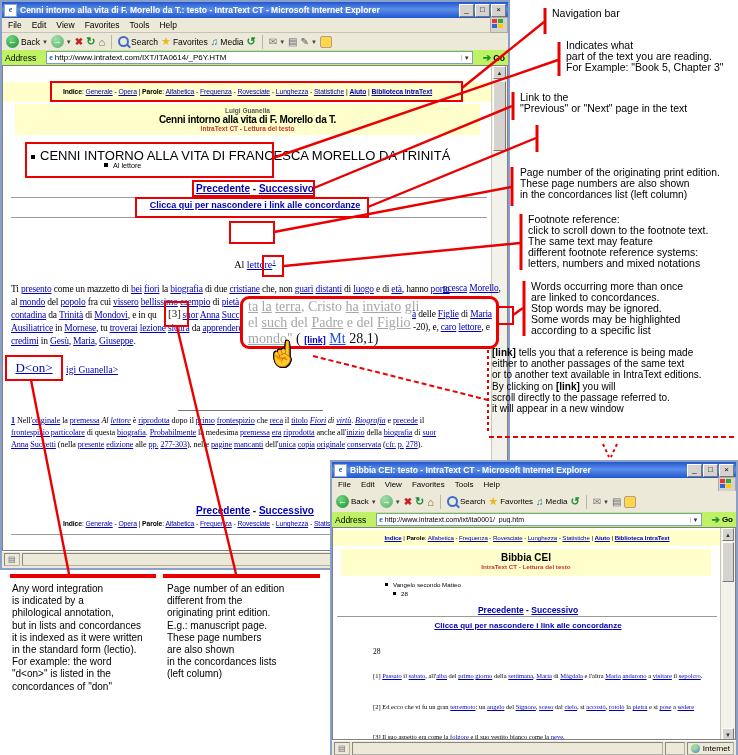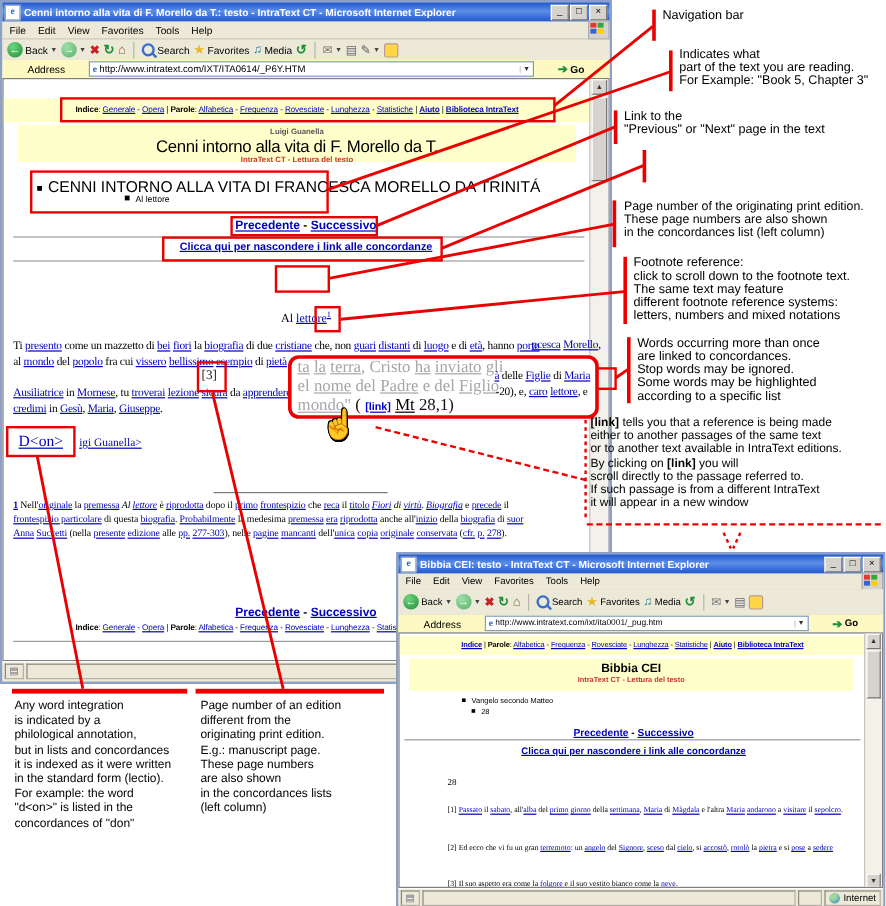--- a/index.html
+++ b/index.html
@@ -36,22 +36,22 @@
   .mag{width:7px;height:7px;border:2px solid #3b6ecc;border-radius:50%;position:relative;flex:none;}
   .mag::after{content:"";position:absolute;width:5px;height:2px;background:#3b6ecc;
     transform:rotate(45deg);left:6px;top:7px;}
   .star{color:#e8b820;font-size:11px;}
   .med{color:#1f7a8c;font-size:10px;}
   .env{color:#777;font-size:10px;}
   .prn{color:#667;font-size:10px;}
   .pen{color:#555;font-size:10px;}
   .msgr{width:10px;height:10px;background:#ffd744;border:1px solid #b99;border-radius:2px;flex:none;}
   .vsep{width:1px;height:14px;background:#b8b4a8;margin:0 3px;flex:none;}
-  .abar{position:absolute;left:0;right:0;background:#fef9c3;border-bottom:1px solid #aca899;
-    display:flex;align-items:center;font-size:8.5px;gap:20px;padding:0 21px;}
+  .abar{position:absolute;left:0;right:0;background:#bef264;border-bottom:1px solid #aca899;
+    display:flex;align-items:center;font-size:8.5px;gap:10px;padding:0 3px;}
   .afield{flex:1;background:#fff;border:1px solid #7f9db9;height:11px;display:flex;align-items:center;
     font-size:8px;padding:0 2px;gap:2px;overflow:hidden;}
   .aico{color:#1b5dd7;font:bold 8px "Liberation Serif",serif;}
   .aurl{white-space:nowrap;overflow:hidden;flex:1;}
   .adrop{font-size:6px;color:#333;border-left:1px solid #ccc;padding-left:2px;}
   .gobtn{display:flex;align-items:center;gap:2px;font-size:8.5px;font-weight:bold;flex:none;}
   .goarrow{color:#1d8f35;font-weight:bold;font-size:10px;}
   .content{position:absolute;left:0;right:0;background:#fff;border:1px solid #808080;box-sizing:border-box;overflow:hidden;}
   .sbar{position:absolute;left:0;right:0;background:#ece9d8;border-top:1px solid #fff;display:flex;
     align-items:center;font-size:8px;gap:2px;padding:0 2px;}
@@ -68,21 +68,21 @@
   .ybar{background:#ffffcc;}
   .navline{font-size:6.8px;letter-spacing:-0.1px;text-align:center;white-space:nowrap;}
   .hr{position:absolute;height:1px;background:#9a9a9a;}
   .lk{color:#0000bb;text-decoration:underline;cursor:pointer;}
   .bd{font-weight:bold;}
   .it{font-style:italic;}
   .gr{color:#a6a6a6;}
   .gru{color:#a6a6a6;text-decoration:underline;}
   .blk{color:#111;}
   .linkref{color:#0000cc;font-weight:bold;text-decoration:underline;font:bold 9px "Liberation Sans",sans-serif;}
-  .lkm{color:#000000;text-decoration:underline;}
+  .lkm{color:#1d4ed8;text-decoration:underline;}
   .serif{font-family:"Liberation Serif",serif;}
   .pline{position:absolute;font:9.5px "Liberation Serif",serif;letter-spacing:-0.2px;white-space:nowrap;}
   .fline{position:absolute;font:8.2px "Liberation Serif",serif;letter-spacing:-0.1px;white-space:nowrap;}
   .ctr{text-align:center;width:100%;}
   .crumbsq{display:inline-block;width:4px;height:4px;background:#000;margin-right:5px;vertical-align:1px;}
   .sp3{display:inline-block;width:26px;}
   
   .rb{position:absolute;border:2px solid #ea0000;z-index:41;box-sizing:border-box;}
   .magbox{position:absolute;border:3px solid #ea0000;border-radius:9px;background:#fff;z-index:42;box-sizing:border-box;overflow:hidden;}
   .magline{position:absolute;font:14px "Liberation Serif",serif;white-space:nowrap;}
@@ -193,38 +193,41 @@
           <span>Go</span>
         </span>
     </div>
 
     <div class="content" style="top:63px;height:486px;">
       <div class="abs ybar" style="left:0;right:15px;top:16px;height: 20px;">
         <div class="navline" style="line-height:20px;"><span class="bd">Indice</span><span>: </span><span class="lk">Generale</span><span> - </span><span class="lk">Opera</span><span> | </span><span class="bd">Parole</span><span>: </span><span class="lk">Alfabetica</span><span> - </span><span class="lk">Frequenza</span><span> - </span><span class="lk">Rovesciate</span><span> - </span><span class="lk">Lunghezza</span><span> - </span><span class="lk">Statistiche</span><span> | </span><span class="lk bd">Aiuto</span><span> | </span><span class="lk bd">Biblioteca IntraText</span></div>
       </div>
       <div class="abs ybar" style="left:12px;right:27px;top:38px;height:31px;text-align:center;">
         <div style="font-size:6.5px;font-weight:bold;color:#555;margin-top:3px;">Luigi Guanella</div>
-        <div style="font-size:14px;font-weight:normal;letter-spacing:-0.3px;">Cenni intorno alla vita di F. Morello da T.</div>
+        <div style="font-size:10px;font-weight:bold;letter-spacing:-0.3px;">Cenni intorno alla vita di F. Morello da T.</div>
         <div style="font-size:6.5px;font-weight:bold;color:#cc3333;">IntraText CT - Lettura del testo</div>
       </div>
       <div class="abs" style="left:28px;top:82px;font-size:13px;white-space:nowrap;">
         <span class="crumbsq"></span><span>CENNI INTORNO ALLA VITA DI FRANCESCA MORELLO DA TRINITÁ</span>
       </div>
       <div class="abs" style="left:101px;top:95px;font-size:7.2px;white-space:nowrap;">
         <span class="crumbsq"></span><span>Al lettore</span>
       </div>
       <div class="abs ctr" style="top:117px;font-size:10px;"><span class="lk bd">Precedente</span><span class="bd"> - </span><span class="lk bd">Successivo</span></div>
       <div class="hr" style="left:8px;right:20px;top:131px;"></div>
       <div class="abs ctr" style="top:134px;font-size:9px;"><span class="lk bd">Clicca qui per nascondere i link alle concordanze</span></div>
       <div class="hr" style="left:8px;right:20px;top:151px;"></div>
       <div class="abs ctr serif" style="top:192px;font-size:10px;">
         <span><span>Al </span><span class="lk">lettore</span></span><sup class="lk" style="font-size:7px;">1</sup>
       </div>
       <div class="pline" style="left:8px;top:218px;"><span>Ti </span><span class="lk">presento</span><span> come un mazzetto di </span><span class="lk">bei</span><span> </span><span class="lk">fiori</span><span> la </span><span class="lk">biografia</span><span> di due </span><span class="lk">cristiane</span><span> che, non </span><span class="lk">guari</span><span> </span><span class="lk">distanti</span><span> di </span><span class="lk">luogo</span><span> e di </span><span class="lk">età</span><span>, hanno </span><span class="lk">porto</span></div>
       <div class="pline" style="left:8px;top:231px;"><span>al </span><span class="lk">mondo</span><span> del </span><span class="lk">popolo</span><span> fra cui </span><span class="lk">vissero</span><span> </span><span class="lk">bellissimo</span><span> </span><span class="lk">esempio</span><span> di </span><span class="lk">pietà</span></div>
+      <div class="pline" style="left:8px;top:244px;">
+        <span><span class="lk">contadina</span><span> da </span><span class="lk">Trinità</span><span> di </span><span class="lk">Mondovì</span><span>, e in qu</span></span><span class="sp3"></span><span><span class="lk">suor</span><span> </span><span class="lk">Anna</span><span> </span><span class="lk">Succ</span></span>
+      </div>
       <div class="pline" style="left:8px;top:257px;"><span class="lk">Ausiliatrice</span><span> in </span><span class="lk">Mornese</span><span>, tu </span><span class="lk">troverai</span><span> </span><span class="lk">lezione</span><span> </span><span class="lk">sicura</span><span> da </span><span class="lk">apprendere</span></div>
       <div class="pline" style="left:8px;top:270px;"><span class="lk">credimi</span><span> in </span><span class="lk">Gesù</span><span>, </span><span class="lk">Maria</span><span>, </span><span class="lk">Giuseppe</span><span>.</span></div>
       <div class="abs serif" style="left:165px;top:241px;font-size:11px;color:#222;">[3]</div>
 
       <div class="donbox" style="left:2px;top:289px;width:58px;height:26px;">
         <span class="lk">D&lt;on&gt;</span>
       </div>
       <div class="abs serif" style="left:63px;top:299px;font-size:9.5px;"><span class="lk">igi Guanella&gt;</span></div>
 
       <div class="hr" style="left:175px;width:145px;top:344px;background:#777;"></div>
@@ -261,21 +264,21 @@
   <div class="rb" style="left:25px;top:142px;width:249px;height:36px;"></div>
   <div class="rb" style="left:192px;top:180px;width:123px;height:17px;"></div>
   <div class="rb" style="left:135px;top:197px;width:234px;height:21px;"></div>
   <div class="rb" style="left:229px;top:221px;width:46px;height:23px;"></div>
   <div class="rb" style="left:262px;top:255px;width:22px;height:22px;"></div>
   <div class="rb" style="left:164px;top:301px;width:25px;height:26px;"></div>
   <div class="rb" style="left:474px;top:306px;width:40px;height:19px;"></div>
 
   <div class="magbox" style="left:240px;top:296px;width:259px;height:53px;">
     <div class="magline" style="left:5px;top:0px;"><span class="gru">ta</span><span class="gr"> </span><span class="gru">la</span><span class="gr"> </span><span class="gru">terra</span><span class="gr">, </span><span class="gr">Cristo</span><span class="gr"> </span><span class="gru">ha</span><span class="gr"> </span><span class="gru">inviato</span><span class="gr"> </span><span class="gr">gli</span></div>
-    <div class="magline" style="left:5px;top:16px;"><span class="gr">el </span><span class="gru">nome</span><span class="gr"> del </span><span class="gru">Padre</span><span class="gr"> e del </span><span class="gru">Figlio</span></div>
+    <div class="magline" style="left:5px;top:16px;"><span class="gr">el </span><span class="gru">such</span><span class="gr"> del </span><span class="gru">Padre</span><span class="gr"> e del </span><span class="gru">Figlio</span></div>
     <div class="magline" style="left:5px;top:32px;"><span class="gru">mondo</span><span class="gr">" </span><span class="blk">( </span><span class="linkref">[link]</span><span class="blk"> </span><span class="lkm">Mt</span><span class="blk"> 28,1)</span></div>
   </div>
   <div class="frag" style="left:443px;top:283px;"><span class="lk">ncesca</span><span> </span><span class="lk">Morello</span><span>,</span></div>
   <div class="frag" style="left:412px;top:309px;"><span class="lk">à</span><span> delle </span><span class="lk">Figlie</span><span> di </span><span class="lk">Maria</span></div>
   <div class="frag" style="left:413px;top:322px;"><span>-20), e, </span><span class="lk">caro</span><span> </span><span class="lk">lettore</span><span>, e</span></div>
   <div class="hand" style="left:268px;top:340px;">☝</div>
 
   <svg class="redlines" width="738" height="755">
     <line class="rl" x1="462" y1="88" x2="544" y2="22"></line>
     <line class="rl" x1="273" y1="158" x2="558" y2="60"></line>
@@ -330,21 +333,20 @@
       <div>The same text may feature</div>
       <div>different footnote reference systems:</div>
       <div>letters, numbers and mixed notations</div>
     </div>
   <div class="linknote" style="left:492px;top:347px;">
       <div><span class="bd">[link]</span><span> tells you that a reference is being made</span></div>
       <div><span>either to another passages of the same text</span></div>
       <div><span>or to another text available in IntraText editions.</span></div>
       <div><span>By clicking on </span><span class="bd">[link]</span><span> you will</span></div>
       <div><span>scroll directly to the passage referred to.</span></div>
-      <div><span>If such passage is from a different IntraText</span></div>
       <div><span>it will appear in a new window</span></div>
     </div>
   <div class="callout2" style="left:12px;top:583px;">
       <div>Any word integration</div>
       <div>is indicated by a</div>
       <div>philological annotation,</div>
       <div>but in lists and concordances</div>
       <div>it is indexed as it were written</div>
       <div>in the standard form (lectio).</div>
       <div>For example: the word</div>

